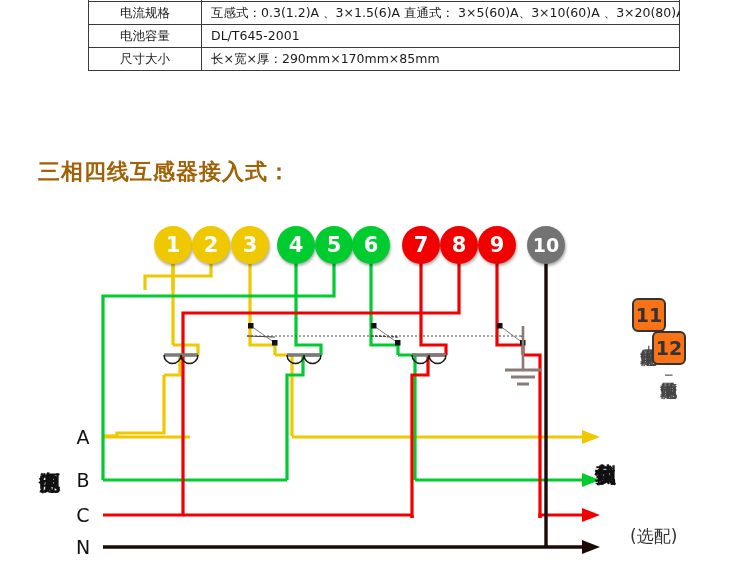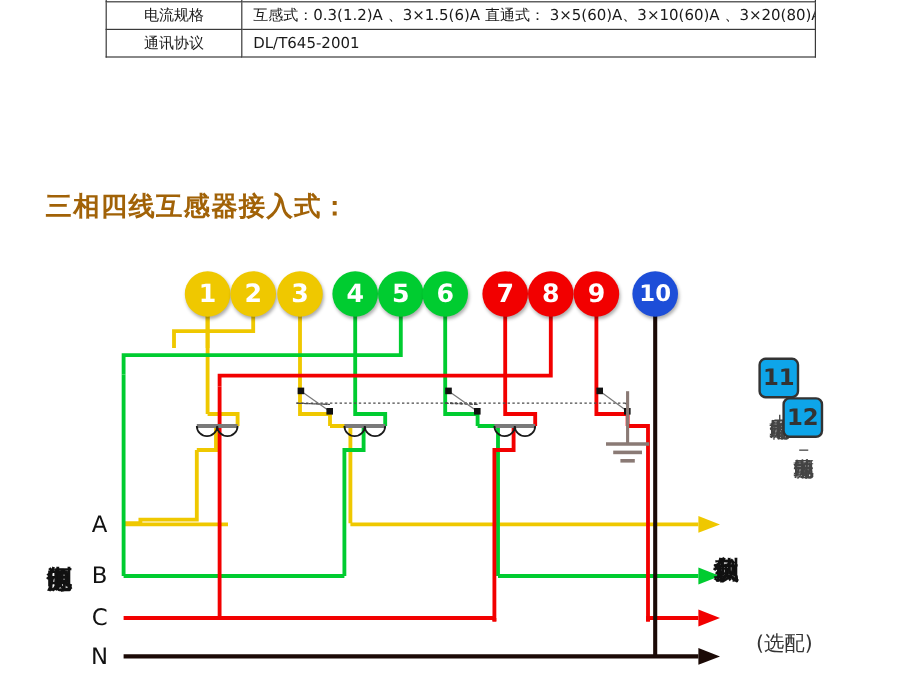--- a/index.html
+++ b/index.html
@@ -46,21 +46,21 @@
   }
   .terminal.t10{font-size:19px;}
 
   
   .aux{position:absolute;width:34px;text-align:center;z-index:6;}
   .aux .num{
     width:34px;height:34px;border:2px solid #333;border-radius:6px;
     display:flex;align-items:center;justify-content:center;
     font-size:19px;font-weight:bold;color:#333;
     font-family:"DejaVu Sans","Liberation Sans",sans-serif;
-    box-sizing:border-box;background:#0ea5e9;
+    box-sizing:border-box;background:#f97316;
   }
   .aux .vtxt{
     margin-top:4px;font-size:17px;line-height:1.08;color:#444;
     font-family:"DejaVu Sans","Liberation Sans",sans-serif;
     writing-mode:vertical-rl;text-orientation:upright;
     display:inline-block;white-space:nowrap;
   }
   .aux-note{
     position:absolute;font-size:17px;color:#333;
     font-family:"DejaVu Sans","Liberation Sans",sans-serif;
@@ -85,22 +85,26 @@
   <tbody>
     <tr>
       <td class="k">电压规格</td>
       <td class="v">3×100V，3×220/380V</td>
     </tr>
     <tr>
       <td class="k">电流规格</td>
       <td class="v">互感式：0.3(1.2)A 、3×1.5(6)A 直通式： 3×5(60)A、3×10(60)A 、3×20(80)A</td>
     </tr>
     <tr>
-      <td class="k">通讯协议</td>
+      <td class="k">电池容量</td>
       <td class="v">DL/T645-2001</td>
+    </tr>
+    <tr>
+      <td class="k">尺寸大小</td>
+      <td class="v">长×宽×厚：290mm×170mm×85mm</td>
     </tr>
   </tbody>
 </table>
 
 <div class="section-title">三相四线互感器接入式：</div>
 
 <div id="diagram">
 
   <svg id="wires" width="750" height="373" viewBox="0 0 750 373" style="position:absolute;left:0;top:0;">
 
@@ -235,21 +239,21 @@
     </div>
   <div class="terminal" id="tm6" style="left: 402px; top: 26px; background: rgb(242, 0, 0);">
       <span>7</span>
     </div>
   <div class="terminal" id="tm7" style="left: 440px; top: 26px; background: rgb(242, 0, 0);">
       <span>8</span>
     </div>
   <div class="terminal" id="tm8" style="left: 478px; top: 26px; background: rgb(242, 0, 0);">
       <span>9</span>
     </div>
-  <div class="terminal t10" id="tm9" style="left: 527px; top: 26px; background: #1d4ed8;">
+  <div class="terminal t10" id="tm9" style="left: 527px; top: 26px; background: #737373;">
       <span>10</span>
     </div>
 
   <div class="aux" style="left:632px;top:98px;">
     <div class="num">11</div>
     <div class="vtxt">辅助电源端子＋</div>
   </div>
   <div class="aux" style="left:652px;top:98px;margin-top:33px;">
     <div class="num">12</div>
     <div class="vtxt">辅助电源端子－</div>

